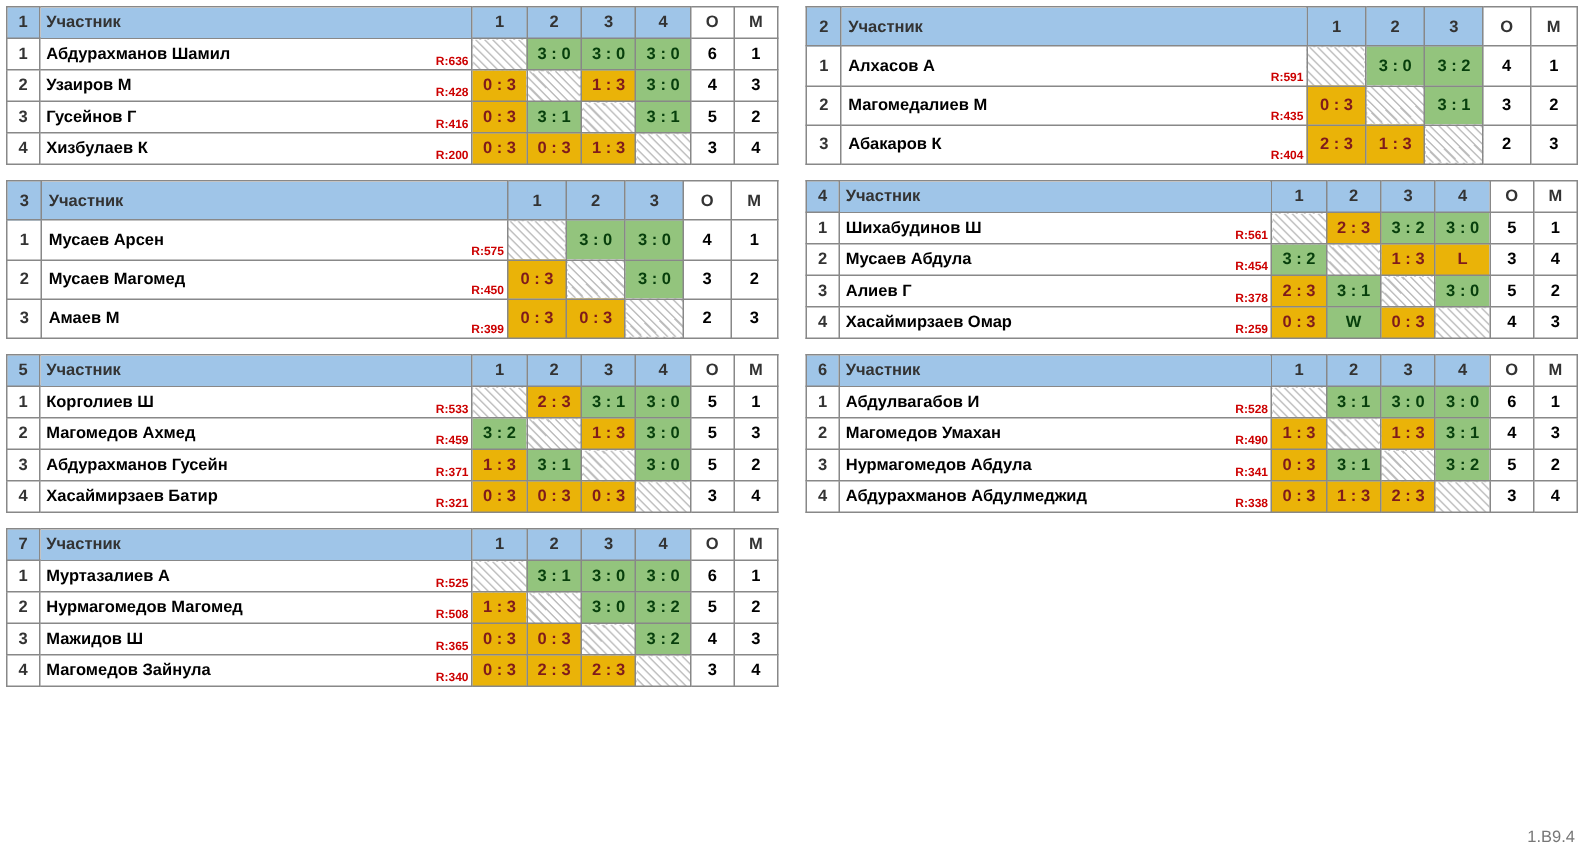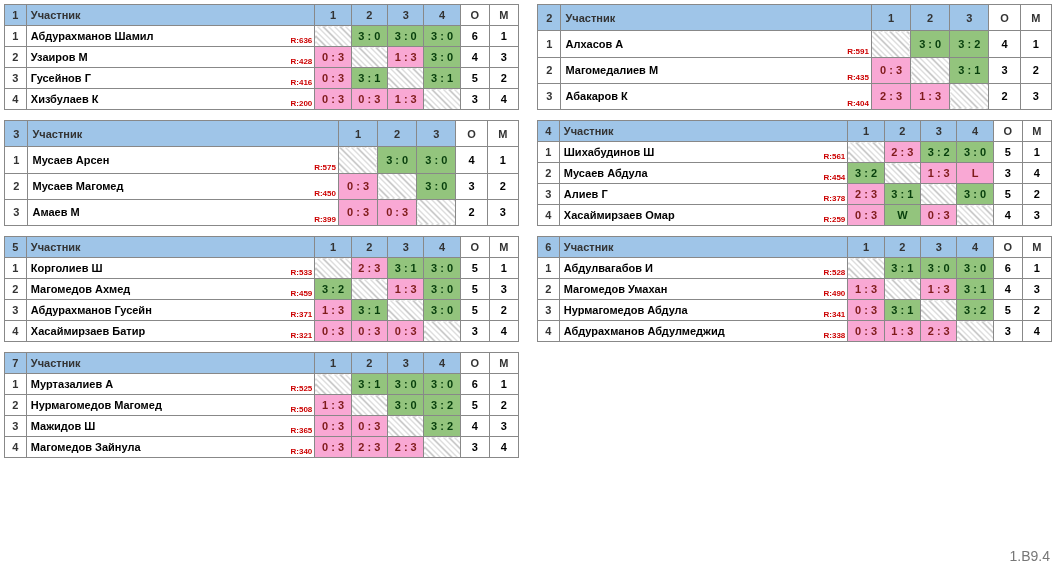--- a/index.html
+++ b/index.html
@@ -44,26 +44,26 @@
       font-size: 8px;
       color: #c00;
       font-weight: bold;
     }
     .diag {
       background-image: repeating-linear-gradient(45deg, #fff, #fff 3px, #bbb 3px, #bbb 4px),
                         repeating-linear-gradient(-45deg, transparent, transparent 3px, #bbb 3px, #bbb 4px);
       background-color: #fff;
     }
     .win { background: #93c47d; color: #073f0c; }
-    .loss { background: #f9a8d4; color: #7f1b1b; margin-top: 32px; }
+    .loss { background: #eab308; color: #7f1b1b; margin-top: 32px; }
     .footer {
       position: fixed;
       right: 6px;
       bottom: 4px;
-      font-size: 14px;
+      font-size: 11px;
       color: #777;
     }
   </style>
 </head>
 <body>
 
 <div class="container" id="container">
     <table class="grp">
       <tbody>
         <tr>

